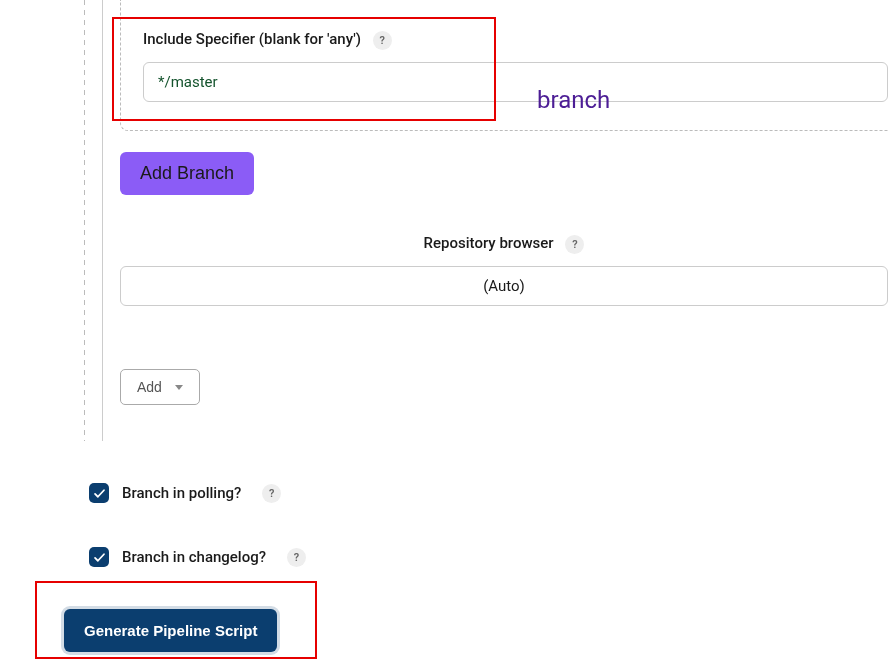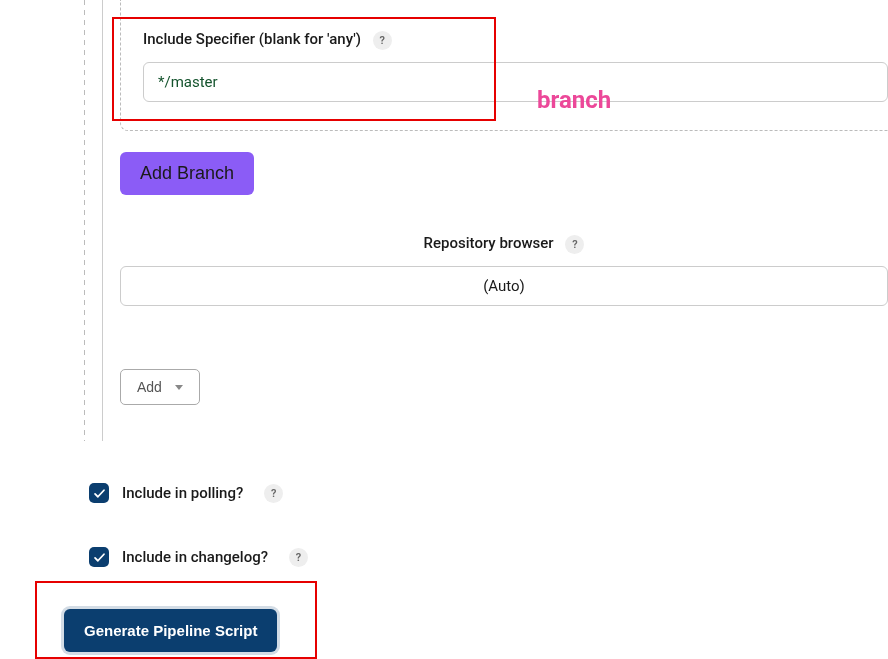--- a/index.html
+++ b/index.html
@@ -51,23 +51,23 @@
       width: 384px;
       height: 104px;
       border: 2px solid #e60000;
       z-index: 5;
       pointer-events: none;
     }
     .branch-label-red {
       position: absolute;
       left: 537px;
       top: 86px;
-      color: #ec4899;
+      color: #4c1d95;
       font-size: 24px;
-      font-weight: 700;
+      font-weight: 400;
       z-index: 5;
     }
     .red-box-2 {
       position: absolute;
       left: 35px;
       top: 581px;
       width: 282px;
       height: 78px;
       border: 2px solid #e60000;
       z-index: 5;
@@ -233,27 +233,27 @@
     <span class="caret"></span>
   </button>
 </div>
 
 <div class="checkbox-row" style="top:483px;">
   <div class="custom-checkbox">
     <svg viewBox="0 0 16 16">
         <path d="M2.5 8.5 L6 12 L13.5 4" stroke="#fff" stroke-width="2.2" fill="none" stroke-linecap="round" stroke-linejoin="round"></path>
       </svg>
   </div>
-  <span class="checkbox-label">Include in polling?</span>
+  <span class="checkbox-label">Branch in polling?</span>
   <span class="help-icon">?</span>
 </div>
 
 <div class="checkbox-row" style="top:547px;">
   <div class="custom-checkbox">
     <svg viewBox="0 0 16 16">
         <path d="M2.5 8.5 L6 12 L13.5 4" stroke="#fff" stroke-width="2.2" fill="none" stroke-linecap="round" stroke-linejoin="round"></path>
       </svg>
   </div>
-  <span class="checkbox-label">Include in changelog?</span>
+  <span class="checkbox-label">Branch in changelog?</span>
   <span class="help-icon">?</span>
 </div>
 
 <button class="generate-btn">Generate Pipeline Script</button>
 
 </body></html>

